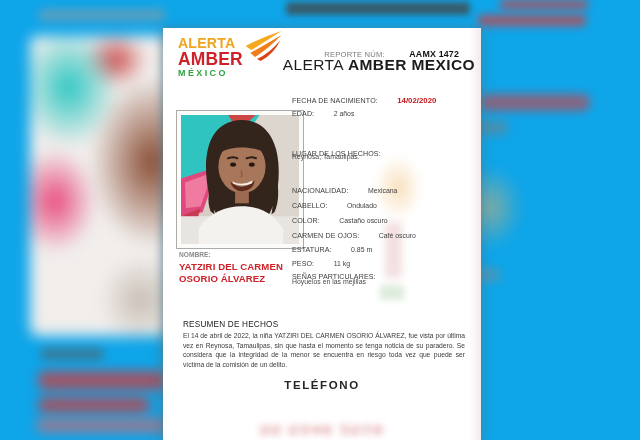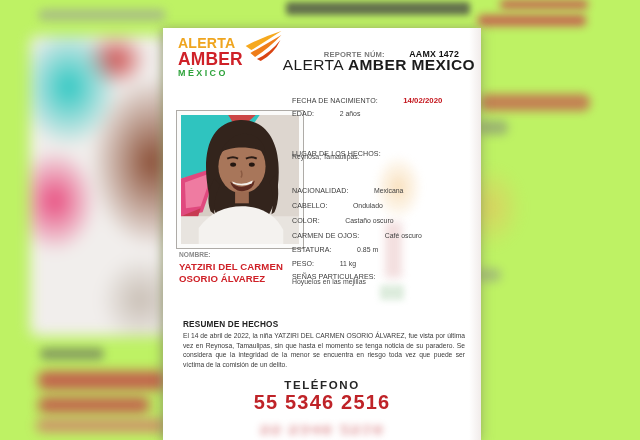--- a/index.html
+++ b/index.html
@@ -1,18 +1,18 @@
 <!DOCTYPE html>
 <html><head>
 <meta charset="utf-8">
 <style>
   html,body{margin:0;padding:0;background:#ffffff;}
   *{box-sizing:border-box;}
   .stage{position:relative;width:640px;height:440px;overflow:hidden;
-         font-family:"Liberation Sans",sans-serif;background:#bef264;}
+         font-family:"Liberation Sans",sans-serif;background:#0ea5e9;}
 
   
   .bg-ghost{position:absolute;pointer-events:none;}
   .bg-topbar-gray{left:38px;top:9px;width:128px;height:12px;background:#9a9a9a;
       filter:blur(5px);opacity:.55;border-radius:6px;}
   .bg-topbar-dark{left:286px;top:2px;width:184px;height:13px;background:#454545;
       filter:blur(3px);opacity:.75;border-radius:3px;}
   .bg-topbar-red1{left:500px;top:0px;width:88px;height:9px;background:#c6444a;
       filter:blur(4px);opacity:.8;border-radius:4px;}
   .bg-topbar-red2{left:478px;top:15px;width:108px;height:11px;background:#c6444a;
@@ -63,55 +63,55 @@
 
   
   .logo{position:absolute;left:15px;top:7px;width:104px;transform:scaleX(.94);transform-origin:left top;}
   .logo .l1{color:#efa51f;font-size:15px;font-weight:800;line-height:15px;letter-spacing:.2px;}
   .logo .l2{color:#cf2128;font-size:18.5px;font-weight:800;line-height:17px;letter-spacing:.2px;}
   .logo .l3{color:#2fa33c;font-size:9.5px;font-weight:800;line-height:11px;letter-spacing:2.6px;}
   .logo svg{position:absolute;right:-8px;top:-5px;}
 
   
   .report{position:absolute;right:22px;top:15px;text-align:right;white-space:nowrap;}
-  .report .rl{color:#7a7a7a;font-size:7.6px;font-weight:700;letter-spacing:.2px;}
+  .report .rl{color:#7a7a7a;font-size:7.6px;font-weight:400;letter-spacing:.2px;}
   .report .rv{color:#111;font-size:8.8px;font-weight:700;margin-left:20px;letter-spacing:.2px;}
   .title{position:absolute;left:92px;right:6px;top:28px;text-align:right;white-space:nowrap;
          color:#1c1c1c;font-size:15.5px;letter-spacing:.4px;}
   .title .t-light{font-weight:400;}
   .title .t-bold{font-weight:700;}
 
   
   .photo-frame{position:absolute;left:13px;top:82px;width:128px;height:139px;background:#fbfbfa;
       border:1px solid #aeaba7;padding:4px;}
   .photo-frame svg{display:block;width:100%;height:100%;}
 
   
   .row{position:absolute;left:129px;white-space:nowrap;}
   .lbl{color:#3a3a3a;font-size:7.1px;font-weight:400;letter-spacing:.1px;}
-  .val{color:#3f3f3f;font-size:6.9px;font-weight:400;margin-left:21px;}
+  .val{color:#3f3f3f;font-size:6.9px;font-weight:400;margin-left:15px;}
   .val.red{color:#c4151c;font-size:7.8px;font-weight:700;}
   .subval{position:absolute;left:129px;color:#4a4a4a;font-size:6.9px;white-space:nowrap;}
   .r-birth{top:61px;} .r-age{top:74px;} .r-sex{top:87px;} .r-event{top:100px;}
   .r-place-l{top:114px;} .r-place-v{top:125px;}
   .r-nat{top:151px;} .r-hair{top:166px;} .r-color{top:181px;} .r-eyes{top:196px;}
   .r-height{top:210px;} .r-weight{top:224px;} .r-marks-l{top:237px;} .r-marks-v{top:250px;}
 
   .sexopt{color:#3a3a3a;font-size:7.1px;font-weight:700;margin-left:4px;}
   .radio{display:inline-block;width:7px;height:7px;border:1px solid #4a4a4a;border-radius:50%;
          vertical-align:-1px;margin-left:1px;position:relative;}
   .radio .dot{position:absolute;left:1.5px;top:1.5px;width:3px;height:3px;border-radius:50%;background:#1d1d1d;}
 
   
   .name-label{position:absolute;left:16px;top:223px;color:#8a8a8a;font-size:6.6px;font-weight:700;}
   .name-value{position:absolute;left:16px;top:233px;width:120px;color:#cf2128;
       font-size:9.6px;font-weight:800;line-height:1.25;letter-spacing:.1px;}
 
   
-  .sum-head{position:absolute;left:20px;top:292px;color:#222;font-size:8.2px;font-weight:700;letter-spacing:.2px;text-align:right;}
+  .sum-head{position:absolute;left:20px;top:292px;color:#222;font-size:8.2px;font-weight:400;letter-spacing:.2px;text-align:right;}
   .sum-text{position:absolute;left:20px;top:303px;width:282px;color:#3a3a3a;font-size:6.7px;
       line-height:1.42;text-align:justify;}
 
   
   .tel-label{position:absolute;left:0;top:351px;width:100%;text-align:center;color:#252525;
       font-size:11.5px;font-weight:800;letter-spacing:1.6px;}
   .tel-number{position:absolute;left:0;top:363px;width:100%;text-align:center;color:#bf2328;
       font-size:20px;font-weight:800;letter-spacing:1.2px;}
   .tel-reflection{position:absolute;left:0;top:391px;width:100%;text-align:center;color:#c9484d;
       font-size:18px;font-weight:800;letter-spacing:1.2px;filter:blur(3.5px);opacity:.5;
@@ -233,16 +233,15 @@
     </div>
     <div class="subval r-marks-v" style="top:250px;">Hoyuelos en las mejillas</div>
 
     <div class="name-label">NOMBRE:</div>
     <div class="name-value">YATZIRI DEL CARMEN OSORIO ÁLVAREZ</div>
 
     <div class="sum-head">RESUMEN DE HECHOS</div>
     <div class="sum-text">El 14 de abril de 2022, la niña YATZIRI DEL CARMEN OSORIO ÁLVAREZ, fue vista por última vez en Reynosa, Tamaulipas, sin que hasta el momento se tenga noticia de su paradero. Se considera que la integridad de la menor se encuentra en riesgo toda vez que puede ser víctima de la comisión de un delito.</div>
 
     <div class="tel-label">TELÉFONO</div>
-    <div class="tel-number">55 5346 2516</div>
     <div class="tel-reflection">55 5346 2516</div>
   </div>
 </div>
 
 </body></html>

